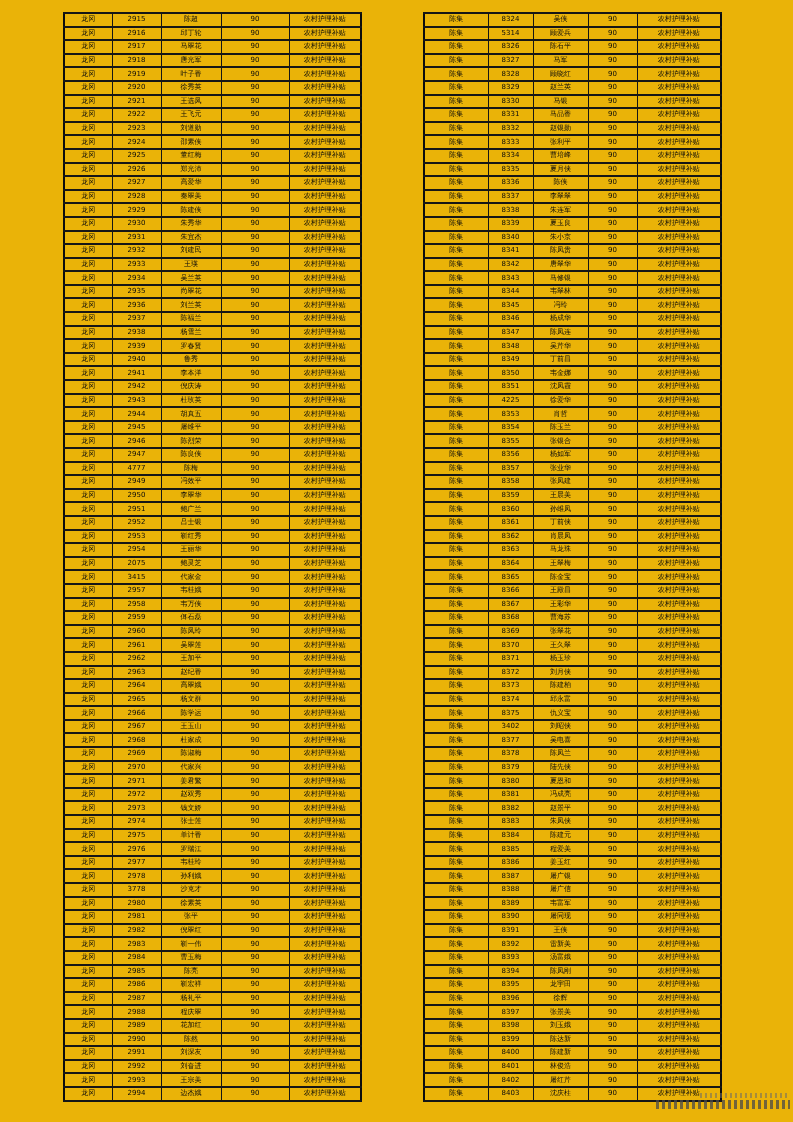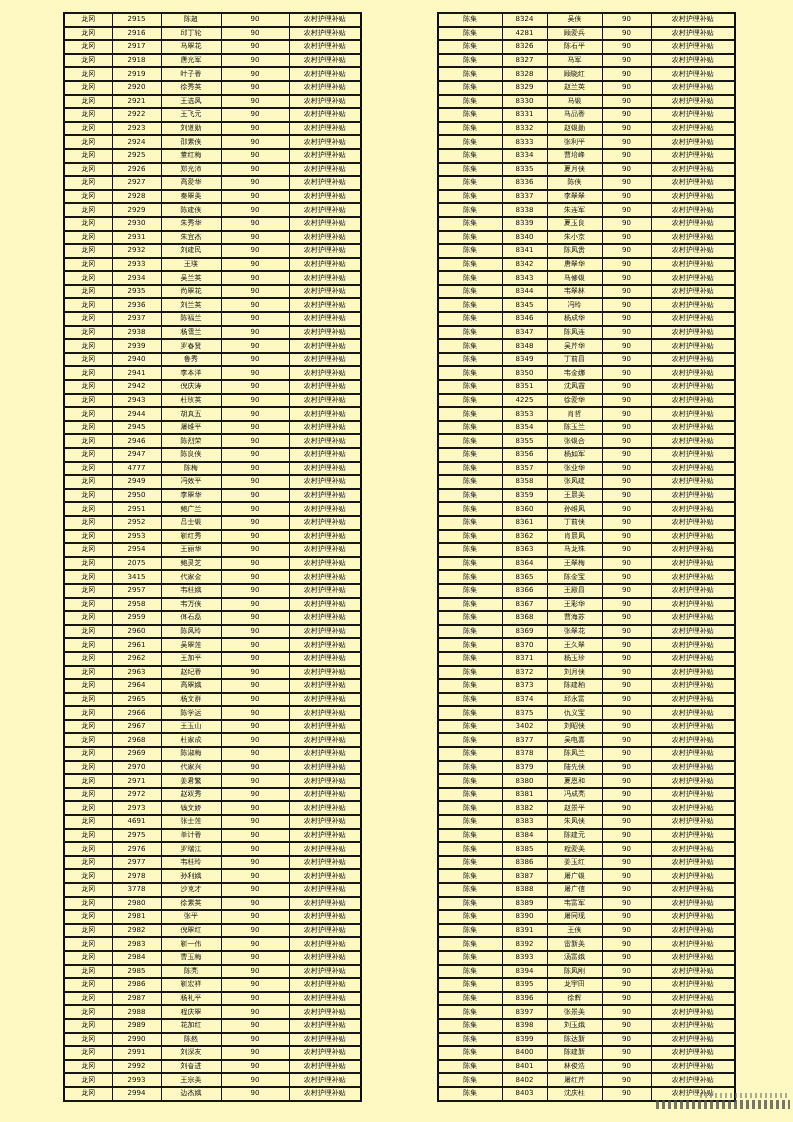--- a/index.html
+++ b/index.html
@@ -1,27 +1,27 @@
 <!DOCTYPE html>
 <html><head>
 <meta charset="utf-8">
 <style>
   html,body{margin:0;padding:0;}
   body{
     width:793px;height:1122px;background:#ffffff;position:relative;
     font-family:"DejaVu Sans","Liberation Sans",sans-serif;
   }
-  .page{position:absolute;left:0;top:0;width:793px;height:1122px;background:#fef9c3;overflow:hidden;}
+  .page{position:absolute;left:0;top:0;width:793px;height:1122px;background:#eab308;overflow:hidden;}
   table.roster{
     position:absolute;top:12px;width:297px;
     border-collapse:collapse;table-layout:fixed;
     border:2px solid #0d0d0d;
   }
   table.roster.left{left:63px;}
-  table.roster.right{left:437px;}
+  table.roster.right{left:423px;}
   table.roster td{
     border:1px solid #161616;
     border-top-width:2px;border-bottom-width:2px;
     height:11.6px;max-height:11.6px;
     padding:0;margin:0;
     text-align:center;vertical-align:middle;
     font-size:7px;line-height:1;color:#0a0a0a;
     overflow:hidden;white-space:nowrap;
   }
   .watermark{
@@ -458,21 +458,21 @@
         </tr>
         <tr>
           <td>龙冈</td>
           <td>2973</td>
           <td>钱文娇</td>
           <td>90</td>
           <td>农村护理补贴</td>
         </tr>
         <tr>
           <td>龙冈</td>
-          <td>4691</td>
+          <td>2974</td>
           <td>张士莲</td>
           <td>90</td>
           <td>农村护理补贴</td>
         </tr>
         <tr>
           <td>龙冈</td>
           <td>2975</td>
           <td>单计香</td>
           <td>90</td>
           <td>农村护理补贴</td>
@@ -624,21 +624,21 @@
     <tbody>
         <tr>
           <td>陈集</td>
           <td>8324</td>
           <td>吴侠</td>
           <td>90</td>
           <td>农村护理补贴</td>
         </tr>
         <tr>
           <td>陈集</td>
-          <td>4281</td>
+          <td>5314</td>
           <td>顾爱兵</td>
           <td>90</td>
           <td>农村护理补贴</td>
         </tr>
         <tr>
           <td>陈集</td>
           <td>8326</td>
           <td>陈石平</td>
           <td>90</td>
           <td>农村护理补贴</td>

